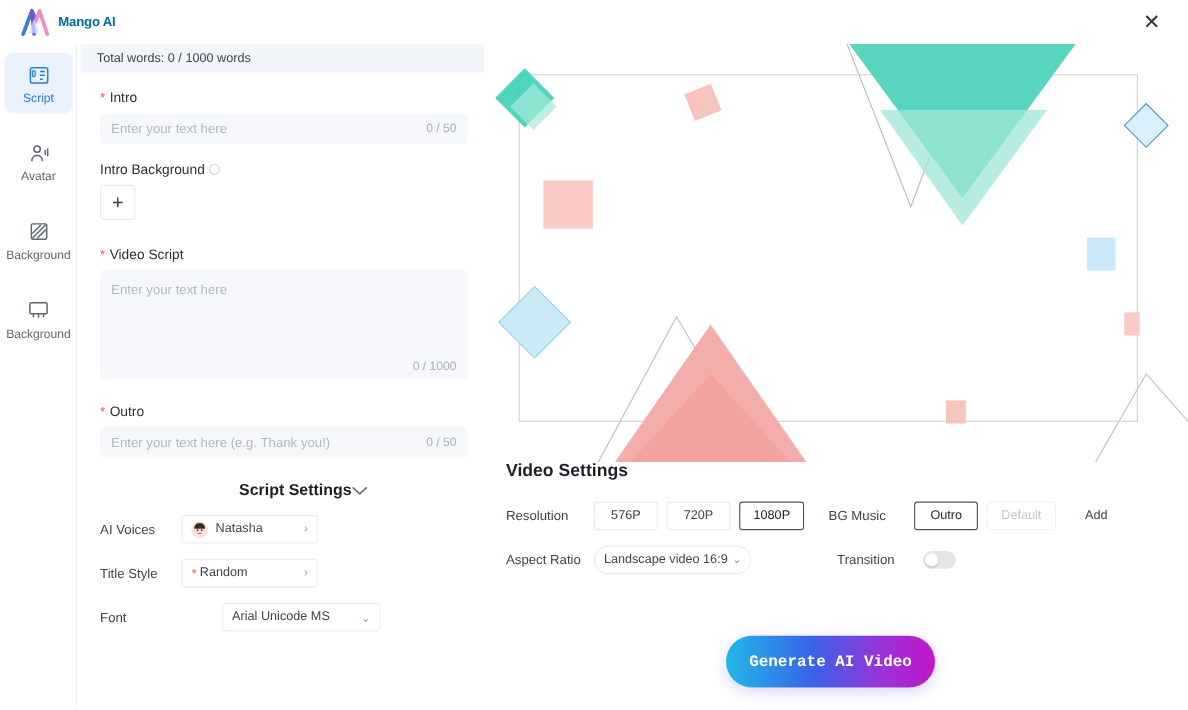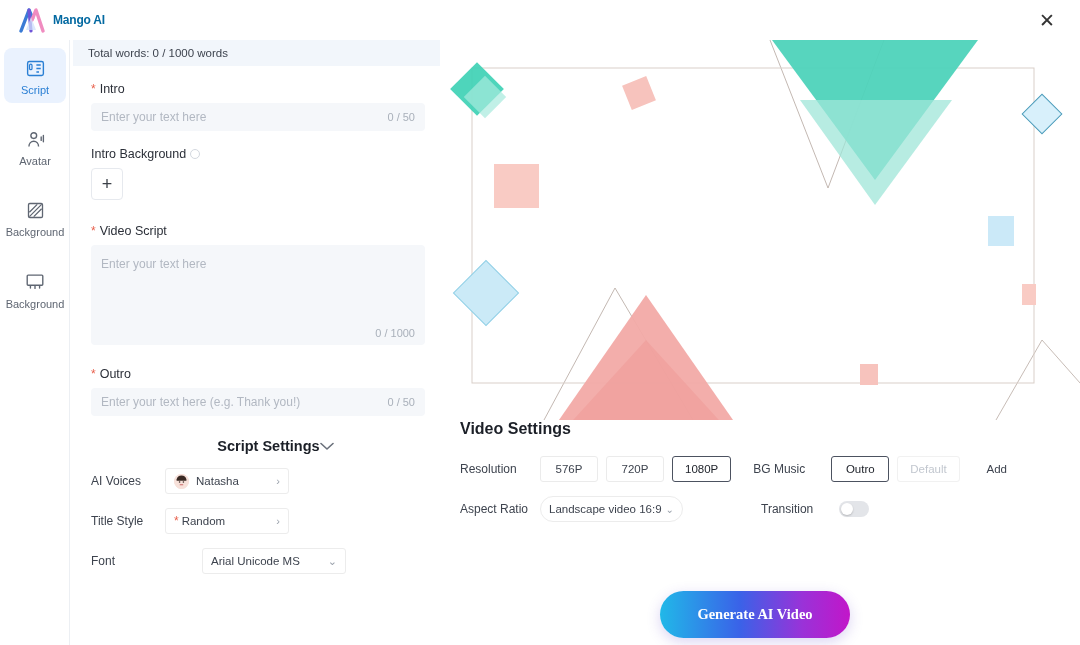--- a/index.html
+++ b/index.html
@@ -140,25 +140,25 @@
     width: 30px; height: 16px; border-radius: 9px; background: #e3e5e9;
     position: relative; cursor: pointer;
   }
   .toggle .knob {
     position: absolute; left: 2px; top: 2px; width: 12px; height: 12px;
     border-radius: 50%; background: #fff;
     box-shadow: 0 1px 2px rgba(0,0,0,.2);
   }
 
   .gen-btn {
-    position: absolute; left: 660px; top: 591px; width: 190px; height: 47px;
+    position: absolute; left: 660px; top: 578px; width: 190px; height: 47px;
     border-radius: 24px; border: none; cursor: pointer;
     background: linear-gradient(90deg,#21b8e8 0%, #3a62e8 42%, #9a32d8 75%, #c216c9 100%);
     color: #fff; font-size: 14.5px; font-weight: 700;
-    font-family: Liberation Serif, serif;
+    font-family: Liberation Mono, monospace;
     box-shadow: 0 4px 14px rgba(90,60,200,.22);
   }
 </style>
 </head>
 <body>
 
 <div class="app">
 
   <div class="topbar">
     <div class="brand">

